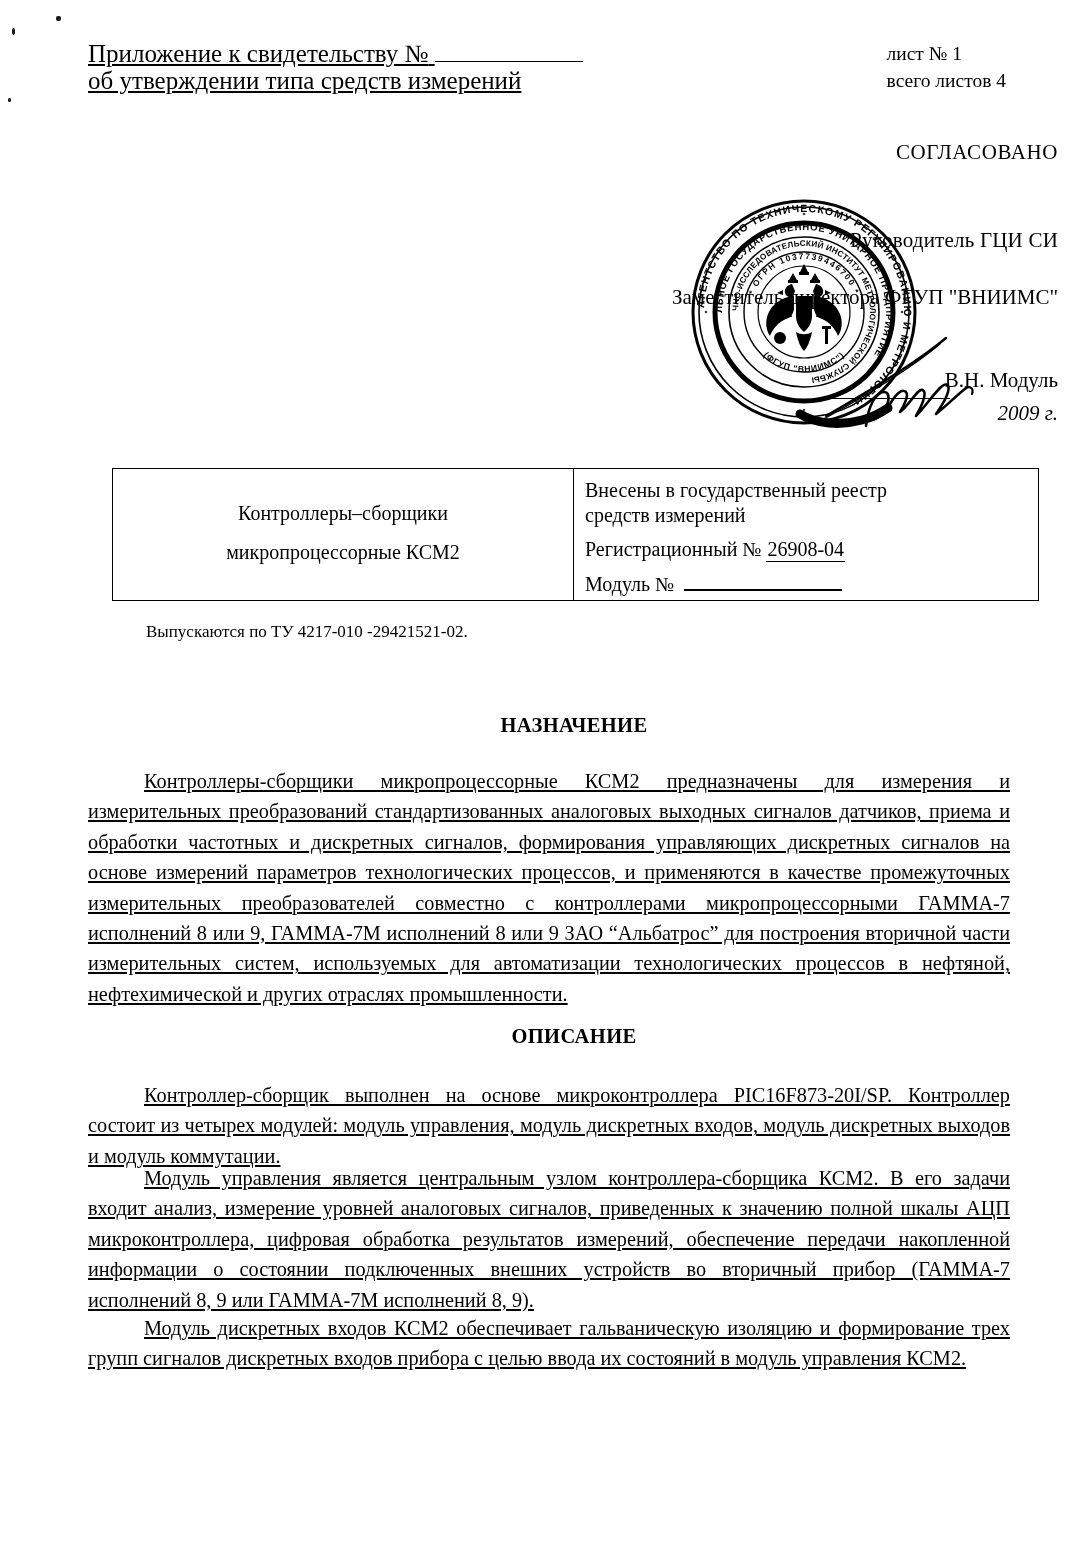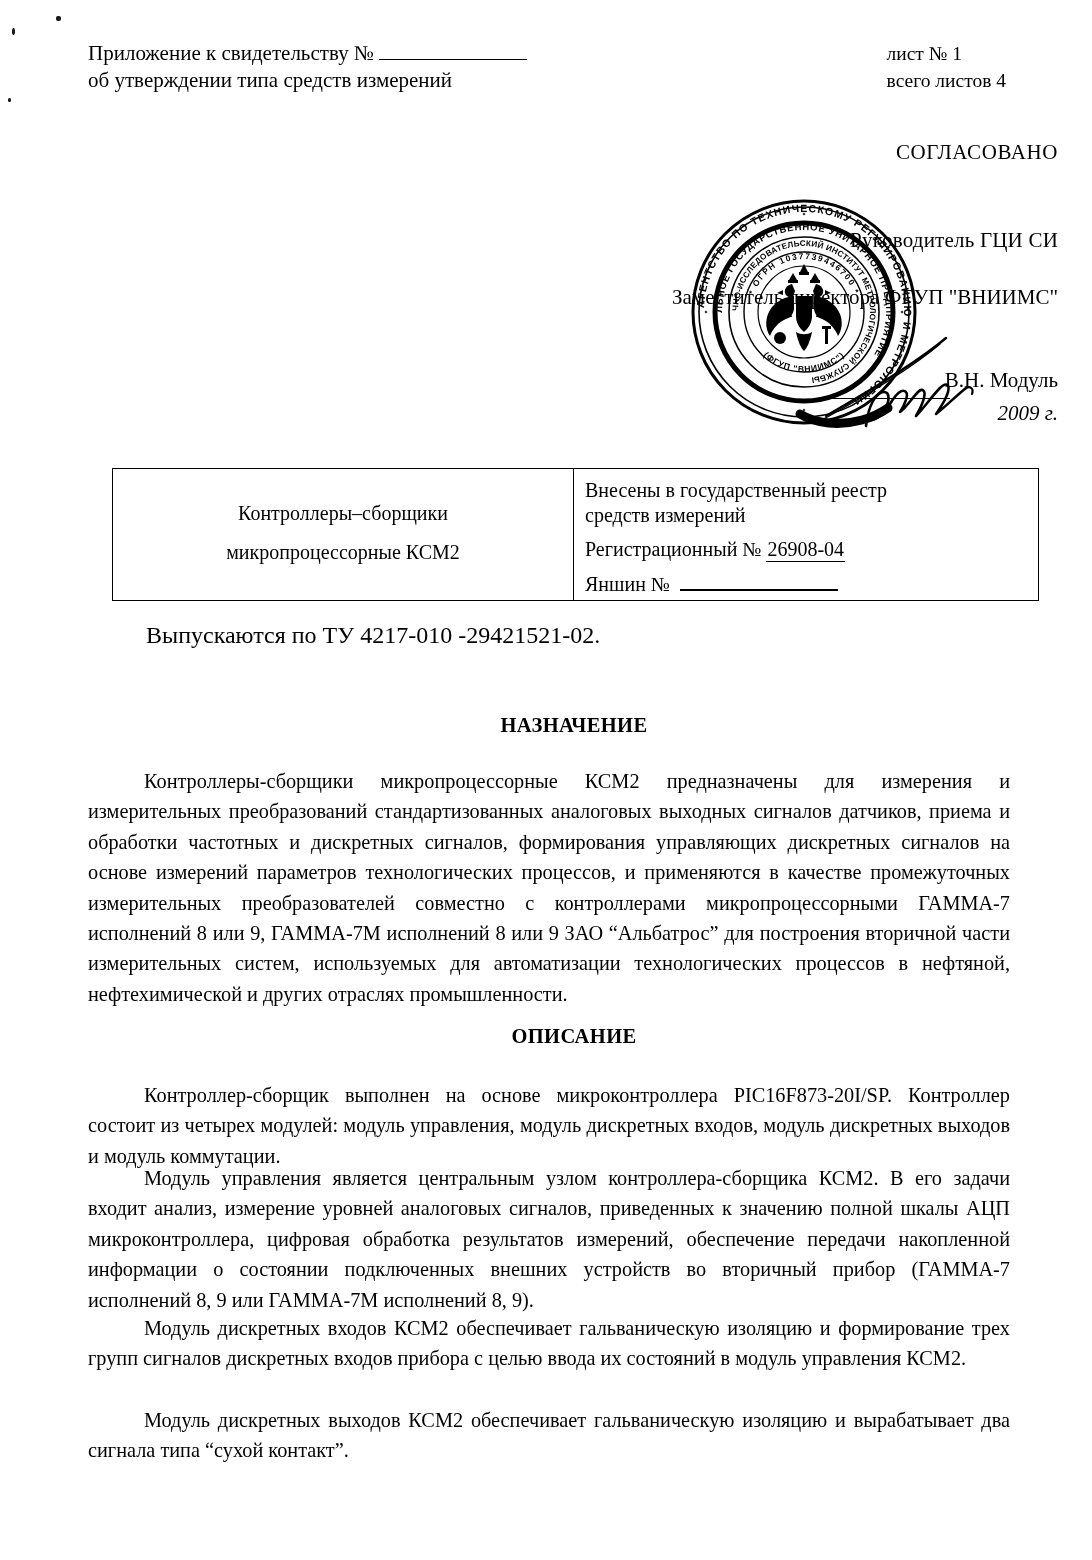--- a/index.html
+++ b/index.html
@@ -29,23 +29,24 @@
   .doc-header {
     position: absolute;
     left: 88px;
     top: 40px;
     width: 920px;
     display: flex;
     justify-content: space-between;
     align-items: flex-start;
   }
   .hdr-left {
-    font-size: 21px;
+    font-size: 25px;
     line-height: 27px;
     white-space: nowrap;
+    text-decoration: underline;
   }
   .hdr-right {
     font-size: 19.5px;
     line-height: 27px;
     text-align: left;
     white-space: nowrap;
     padding-right: 2px;
   }
   .blank-line {
     display: inline-block;
@@ -174,21 +175,21 @@
     height: 0.9em;
     margin-left: 10px;
     vertical-align: baseline;
   }
 
   
   .tu-line {
     position: absolute;
     left: 146px;
     top: 622px;
-    font-size: 24px;
+    font-size: 17px;
     white-space: nowrap;
   }
   .section-title {
     position: absolute;
     width: 100%;
     text-align: center;
     font-weight: bold;
     font-size: 20.5px;
     letter-spacing: 0.4px;
     margin-left: 28px;
@@ -198,20 +199,21 @@
 
   .para {
     position: absolute;
     left: 88px;
     width: 922px;
     font-size: 20.3px;
     line-height: 30.4px;
     text-align: justify;
     text-indent: 56px;
     hyphens: none;
+    text-decoration: underline;
   }
   .p-naz { top: 766px; }
   .p-op1 { top: 1080px; }
   .p-op2 { top: 1163px; }
   .p-op3 { top: 1313px; }
   .p-op4 { top: 1405px; }
 </style>
 </head>
 <body>
 
@@ -348,29 +350,28 @@
       <div class="ln">микропроцессорные КСМ2</div>
     </div>
     <div class="regbox-right">
       <div class="rl">Внесены в государственный реестр</div>
       <div class="rl">средств измерений</div>
       <div class="rl gap">
         <span>Регистрационный №</span>
         <span class="reg-num">26908-04</span>
       </div>
       <div class="rl gap">
-        <span>Яншин №</span><span class="vz-line"></span>
+        <span>Модуль №</span><span class="vz-line"></span>
       </div>
     </div>
   </div>
 
   <div class="tu-line">Выпускаются по ТУ 4217-010 -29421521-02.</div>
 
   <div class="section-title st-naznachenie">НАЗНАЧЕНИЕ</div>
   <div class="para p-naz">Контроллеры-сборщики микропроцессорные КСМ2 предназначены для измерения и измерительных преобразований стандартизованных аналоговых выходных сигналов датчиков, приема и обработки частотных и дискретных сигналов, формирования управляющих дискретных сигналов на основе измерений параметров технологических процессов, и применяются в качестве промежуточных измерительных преобразователей совместно с контроллерами микропроцессорными ГАММА-7 исполнений 8 или 9, ГАММА-7М исполнений 8 или 9 ЗАО “Альбатрос” для построения вторичной части измерительных систем, используемых для автоматизации технологических процессов в нефтяной, нефтехимической и других отраслях промышленности.</div>
 
   <div class="section-title st-opisanie">ОПИСАНИЕ</div>
   <div class="para p-op1">Контроллер-сборщик выполнен на основе микроконтроллера PIC16F873-20I/SP. Контроллер состоит из четырех модулей: модуль управления, модуль дискретных входов, модуль дискретных выходов и модуль коммутации.</div>
   <div class="para p-op2">Модуль управления является центральным узлом контроллера-сборщика КСМ2. В его задачи входит анализ, измерение уровней аналоговых сигналов, приведенных к значению полной шкалы АЦП микроконтроллера, цифровая обработка результатов измерений, обеспечение передачи накопленной информации о состоянии подключенных внешних устройств во вторичный прибор (ГАММА-7 исполнений 8, 9 или ГАММА-7М исполнений 8, 9).</div>
   <div class="para p-op3">Модуль дискретных входов КСМ2 обеспечивает гальваническую изоляцию и формирование трех групп сигналов дискретных входов прибора с целью ввода их состояний в модуль управления КСМ2.</div>
-  <div class="para p-op4">Модуль дискретных выходов КСМ2 обеспечивает гальваническую изоляцию и вырабатывает два сигнала типа “сухой контакт”.</div>
 
 </div>
 
 </body></html>

